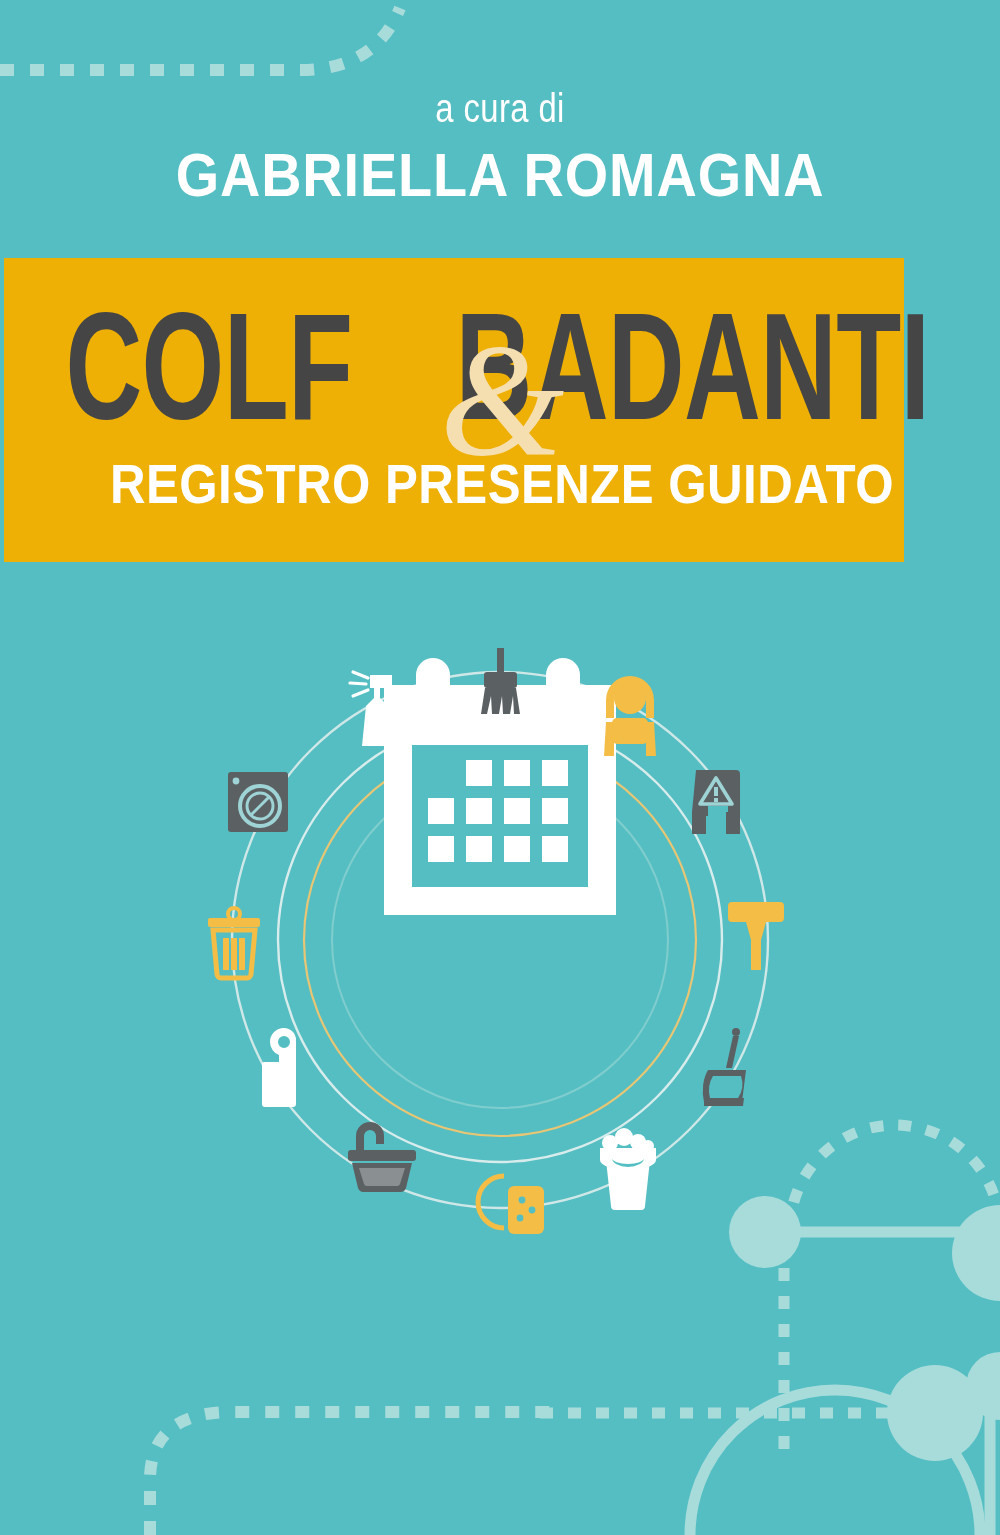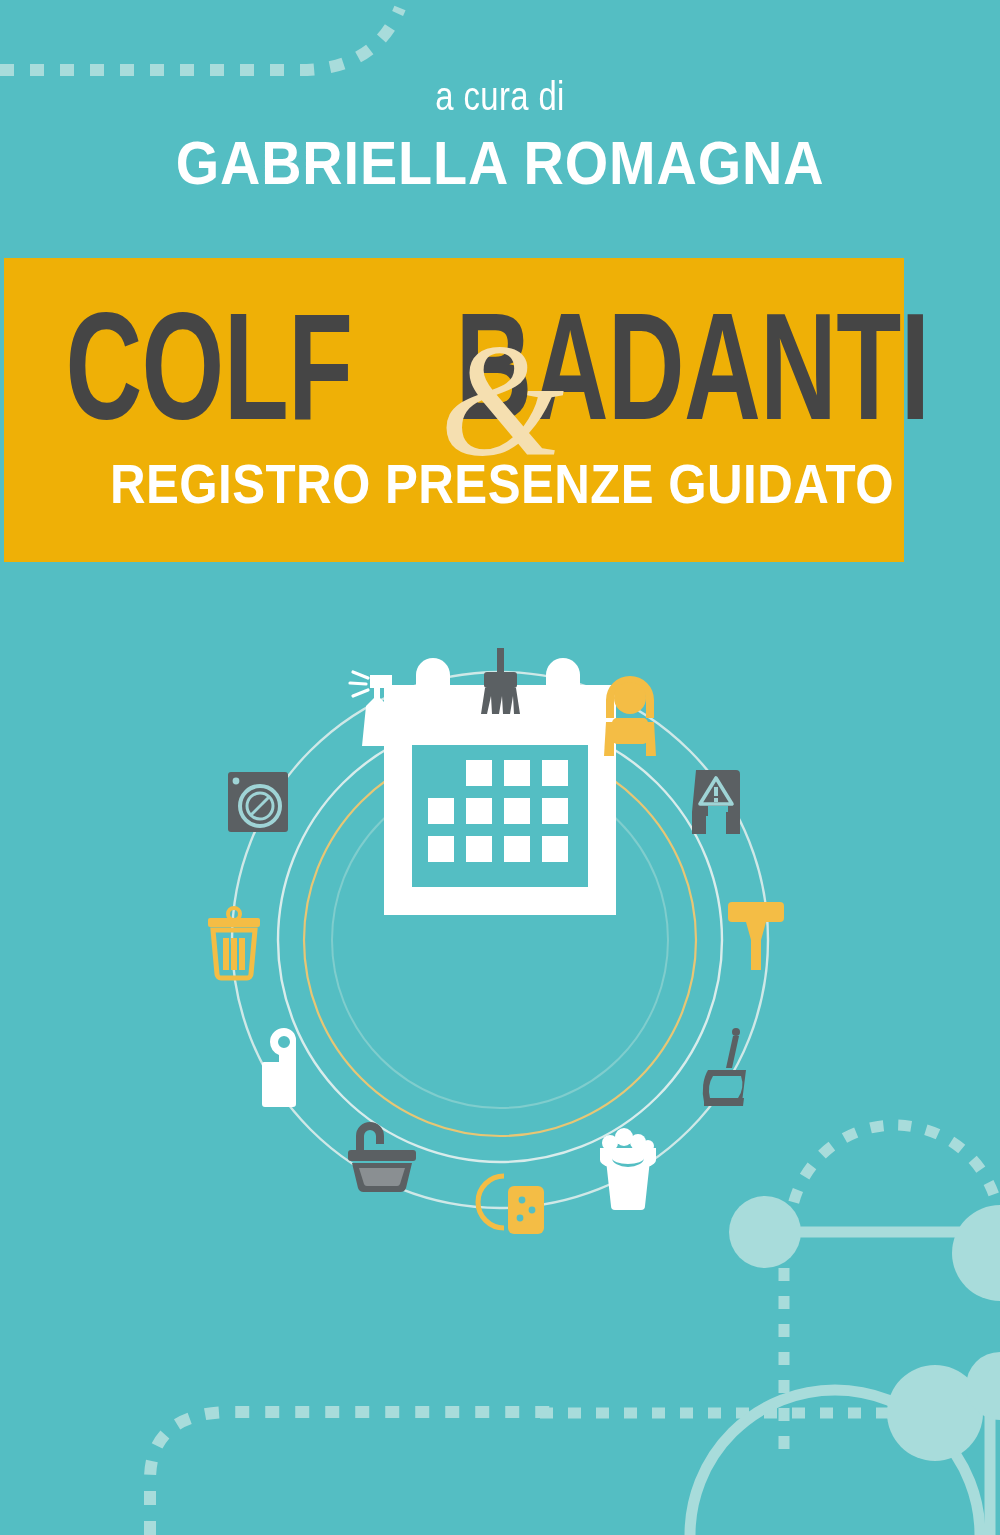--- a/index.html
+++ b/index.html
@@ -23,21 +23,21 @@
   #bg-deco {
     position: absolute;
     inset: 0;
     width: 1000px;
     height: 1535px;
   }
 
   
   .author-block {
     position: absolute;
-    top: 76px;
+    top: 88px;
     left: 0;
     width: 1000px;
     text-align: center;
     z-index: 5;
   }
   .author-prefix {
     font-family: "Liberation Sans", sans-serif;
     font-size: 40px;
     font-weight: 400;
     color: #ffffff;

